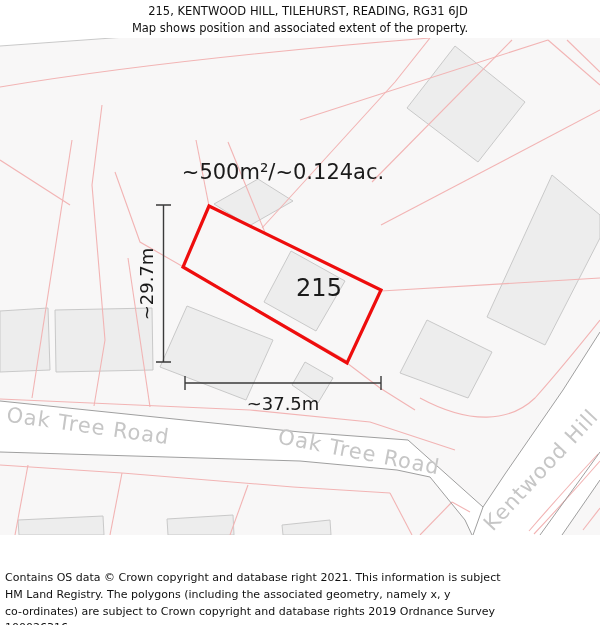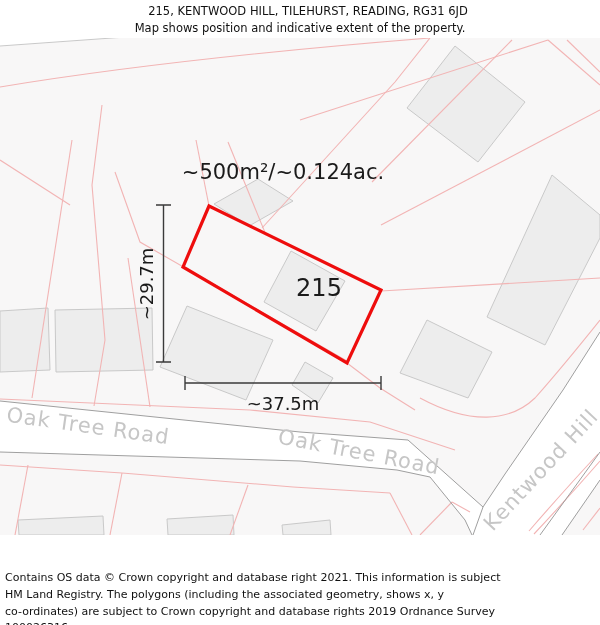--- a/index.html
+++ b/index.html
@@ -23,21 +23,21 @@
   .footer-block{
     position:absolute;top:570px;left:5px;width:592px;
     color:#111111;font-size:11px;line-height:16.8px;
   }
 </style>
 </head>
 <body>
 
 <div class="title-block">
   <div class="title-line">215, KENTWOOD HILL, TILEHURST, READING, RG31 6JD</div>
-  <div class="subtitle-line">Map shows position and indicative extent of the property.</div>
+  <div class="subtitle-line">Map shows position and associated extent of the property.</div>
 </div>
 
 <svg id="map-svg" width="600" height="497" viewBox="0 38 600 497">
 
   <rect x="0" y="38" width="600" height="497" fill="#f8f7f7"></rect>
 
   <g>
     <path d="M0,46 L210,31 L230,38 L0,38 Z" fill="#ffffff"></path>
     <path d="M0,401 L300,432 L408,440 L483,507 L473,535 L472,535 L465,520 L430,477 L397,470 L300,461 L0,452 Z" fill="#ffffff"></path>
     <path d="M600,332 L563,390 L505,474 L483,507 L473,535 L540,535 L600,452 Z" fill="#ffffff"></path>
@@ -115,16 +115,16 @@
   <g>
     <text class="area-label" x="283" y="179" text-anchor="middle">~500m²/~0.124ac.</text>
     <text class="plot-label" x="319" y="296" text-anchor="middle">215</text>
     <text class="dim-label" x="146" y="284" text-anchor="middle" dominant-baseline="central" transform="rotate(-90 146 284)">~29.7m</text>
     <text class="dim-label" x="283" y="410" text-anchor="middle">~37.5m</text>
   </g>
 </svg>
 
 <div class="footer-block">
   <div>Contains OS data © Crown copyright and database right 2021. This information is subject</div>
-  <div>HM Land Registry. The polygons (including the associated geometry, shows x, y</div>
+  <div>HM Land Registry. The polygons (including the associated geometry, namely x, y</div>
   <div>co-ordinates) are subject to Crown copyright and database rights 2019 Ordnance Survey</div>
   <div>100026316.</div>
 </div>
 
 </body></html>

